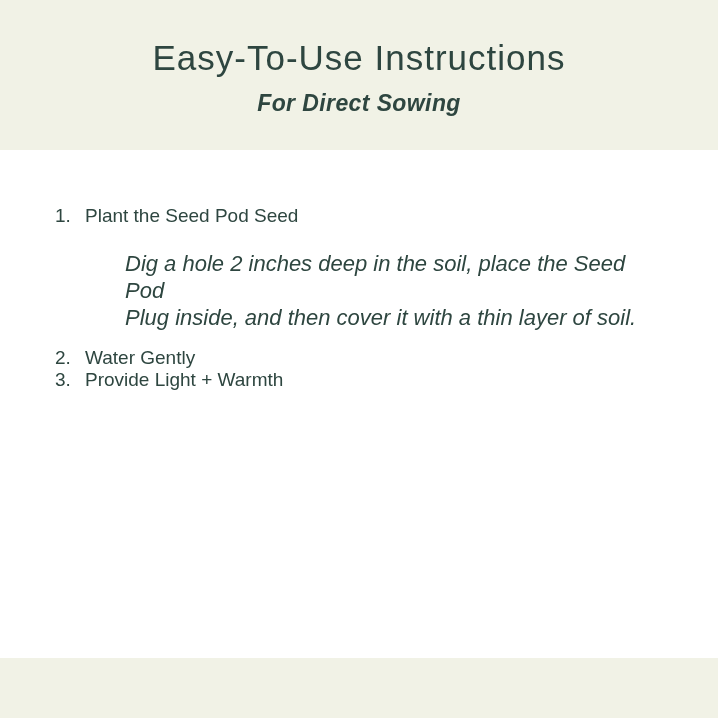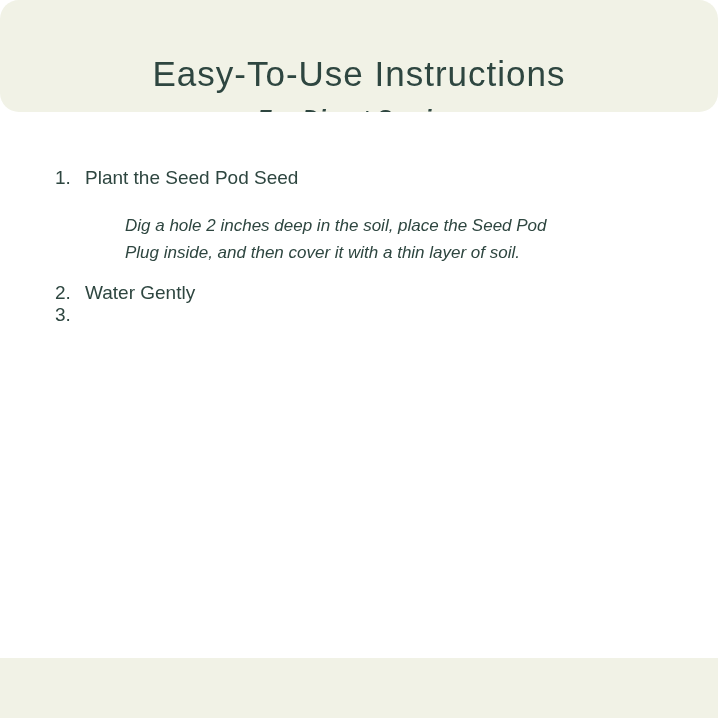--- a/index.html
+++ b/index.html
@@ -15,25 +15,24 @@
     overflow: hidden;
     font-family: "Liberation Sans", sans-serif;
     color: #2e4640;
     background: #ffffff;
   }
   .band {
     background: #f1f2e6;
     flex: 0 0 auto;
   }
   .band.top {
-    height: 112px;
+    height: 150px;
     box-sizing: border-box;
-    padding-top: 54px;
+    padding-top: 38px;
     text-align: center;
-    border-radius: 19px;
   }
   .band.bottom {
     height: 60px;
   }
   h1.title {
     margin: 0;
     font-size: 35px;
     font-weight: 500;
     letter-spacing: 1px;
     line-height: 40px;
@@ -59,21 +58,21 @@
     font-weight: 400;
     line-height: 22px;
     color: #2e4640;
   }
   .step-num {
     flex: 0 0 30px;
   }
   .step-desc {
     margin: 23px 0 16px 70px;
     max-width: 545px;
-    font-size: 17px;
+    font-size: 22px;
     font-style: italic;
     font-weight: 500;
     line-height: 27px;
     white-space: pre-line;
     color: #2e4640;
   }
 </style>
 </head>
 <body>
 
@@ -98,20 +97,21 @@
     <section class="step">
       <div class="step-heading">
         <span class="step-num">2.</span>
         <span class="step-title">Water Gently</span>
       </div>
     </section>
 
     <section class="step">
       <div class="step-heading">
         <span class="step-num">3.</span>
+        <span class="step-title">Provide Light + Warmth</span>
       </div>
     </section>
 
   </main>
 
   <footer class="band bottom"></footer>
 
 </div>
 
 </body></html>

